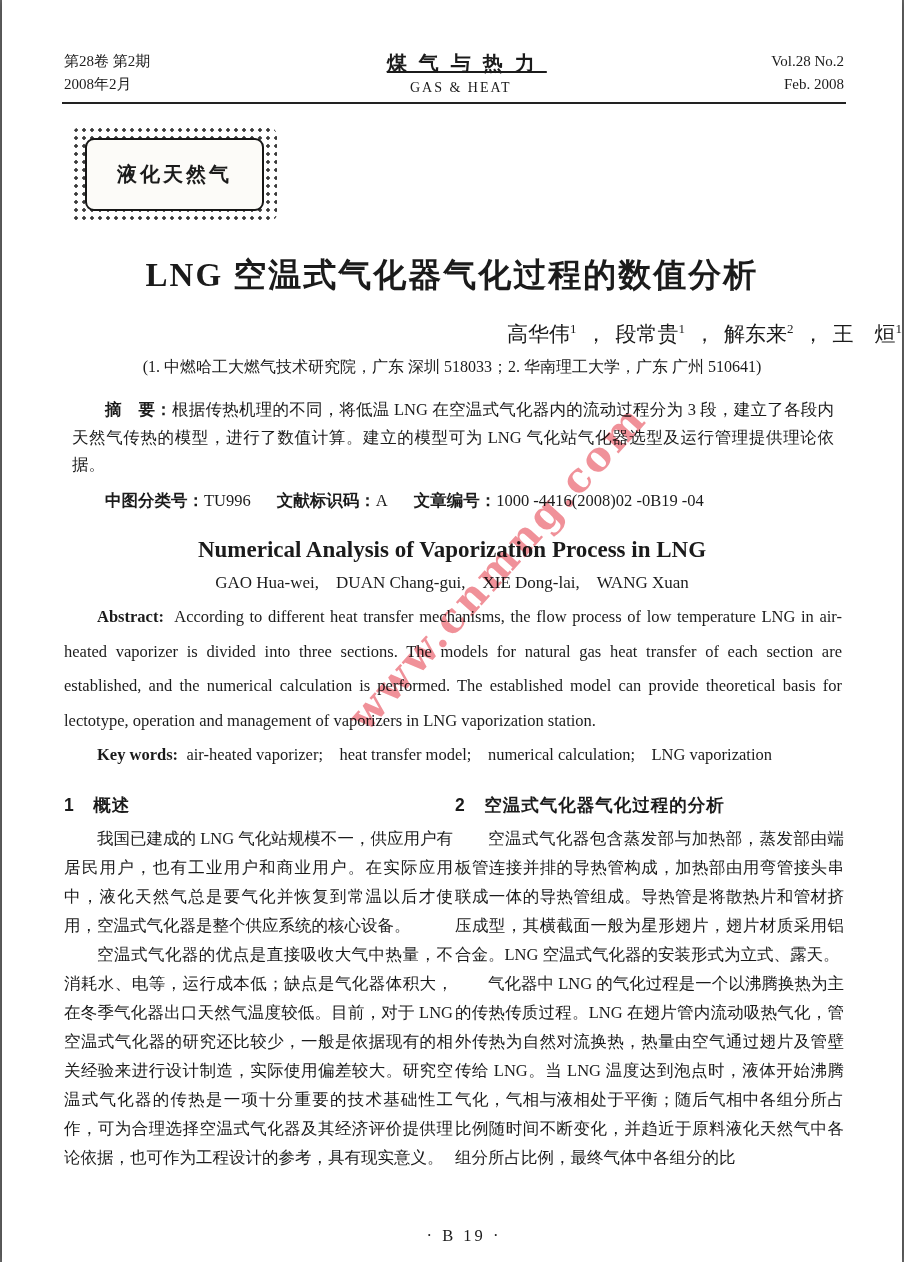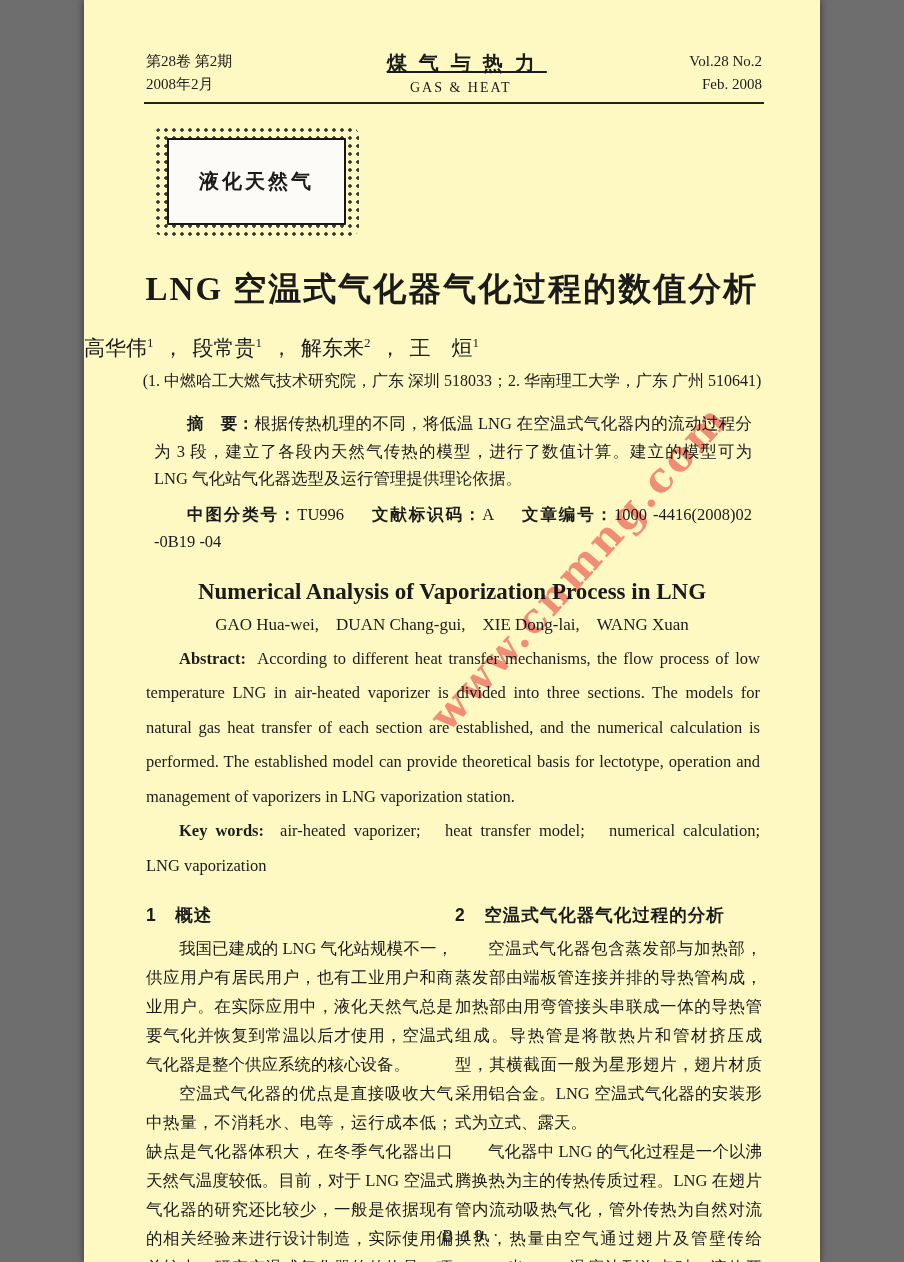--- a/index.html
+++ b/index.html
@@ -1,21 +1,21 @@
 <!DOCTYPE html>
 <html><head>
 <meta charset="utf-8">
 <style>
   * { box-sizing: border-box; }
   html,body { margin:0; padding:0; background:#6e6e6e; }
   .page {
     position: relative;
-    width: 736px; height: 1262px;
+    width: 900px; height: 1262px;
     margin: 0 auto;
-    background: #fef9c3;
+    background: #ffffff;
     color: #1b1b1b;
     font-family: "Liberation Serif", "DejaVu Serif", serif;
     overflow: hidden;
     box-shadow: 0 0 8px rgba(0,0,0,.5);
   }
   
   .jheader {
     display:flex; justify-content:space-between; align-items:flex-start;
     padding: 50px 58px 0 62px;
   }
@@ -31,32 +31,32 @@
     display:inline-block;
     margin: 22px 0 0 70px;
     padding: 12px 13px;
     border-radius: 10px;
     background: radial-gradient(#3a3a3a 1.5px, transparent 2px);
     background-size: 8px 8px;
   }
   .badge-inner {
     background:#fcfbf8;
     border: 2px solid #171717;
-    border-radius: 1px;
-    padding: 28px 30px;
+    border-radius: 9px;
+    padding: 21px 30px;
     font-family:"Liberation Sans","DejaVu Sans",sans-serif;
     font-weight: bold; font-size: 20px; letter-spacing: 3px;
   }
 
   
   .article-title {
     text-align:center; margin-top: 30px;
     font-size: 33px; font-weight: bold; letter-spacing: 2px;
   }
-  .authors { text-align:left; margin-top:22px; font-size:21px; }
+  .authors { text-align:right; margin-top:22px; font-size:21px; }
   .authors sup { font-size:13px; }
   .author-sep { padding: 0 9px; }
   .affiliation { text-align:center; margin-top:9px; font-size:16px; }
 
   
   .abs-cn {
     margin: 18px 60px 0 62px;
     font-size: 16.5px; line-height: 27.5px; text-align: justify;
   }
   .abs-cn p { margin: 8px; text-indent: 2em; }

